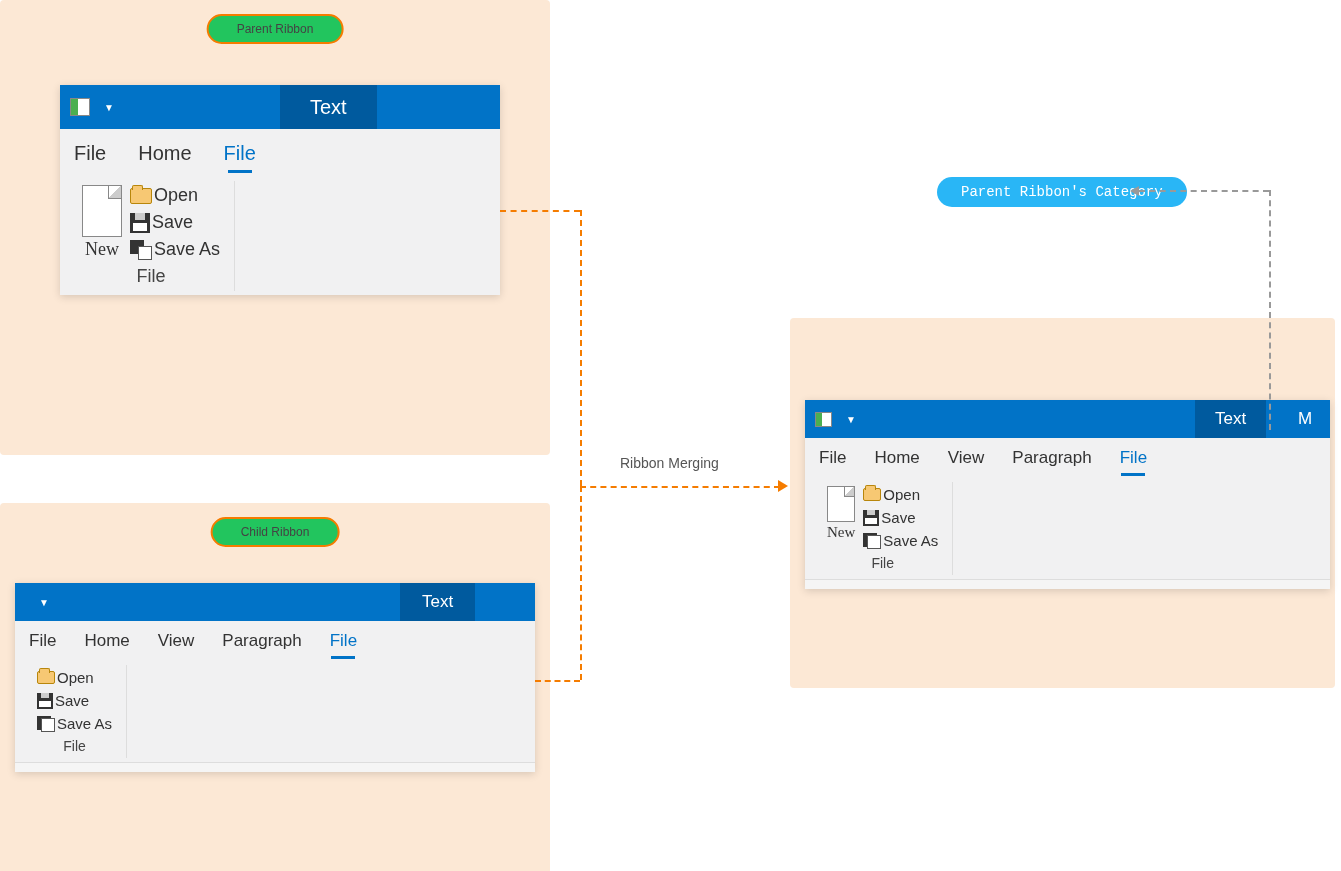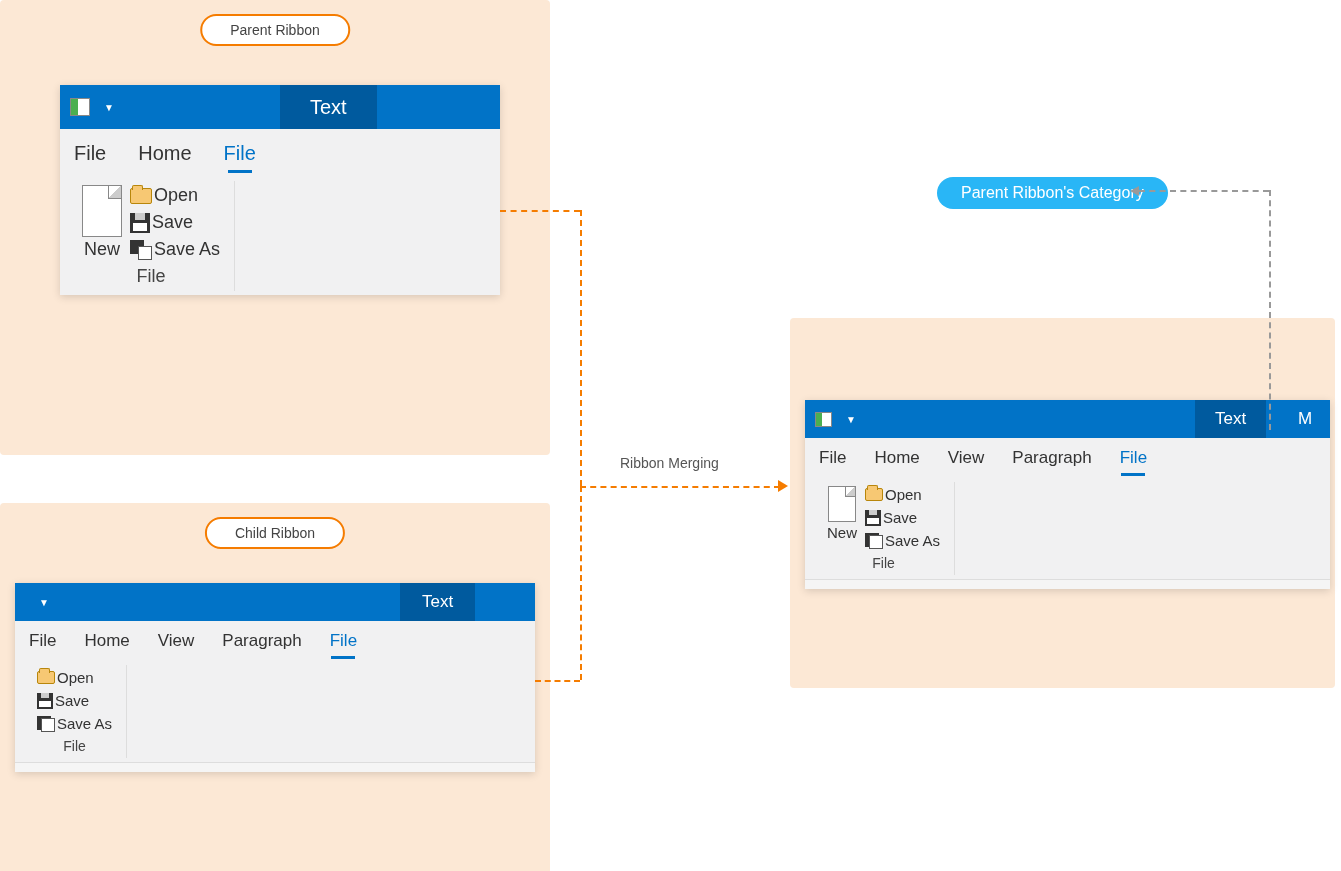--- a/index.html
+++ b/index.html
@@ -1,19 +1,19 @@
 <!DOCTYPE html>
 <html><head>
 <meta charset="utf-8">
 <style>
   * { box-sizing: border-box; margin: 0; padding: 0; }
   body { font-family: "Segoe UI", Arial, sans-serif; background: #fff; width: 1341px; height: 871px; position: relative; }
   
   .panel { position: absolute; background: #fce8d5; border-radius: 4px; }
-  .panel-label { position: absolute; background: #ffffff; border: 2px solid #f57c00; border-radius: 20px; padding: 6px 28px; font-size: 14px; color: #444; left: 50%; transform: translateX(-50%); white-space: nowrap; }
+  .panel-label { position: absolute; background: #22c55e; border: 2px solid #f57c00; border-radius: 20px; padding: 6px 28px; font-size: 12px; color: #444; left: 50%; transform: translateX(-50%); white-space: nowrap; }
   
   .ribbon-window { position: absolute; background: #fff; box-shadow: 0 2px 8px rgba(0,0,0,0.15); }
   
   .title-bar { background: #0173c7; height: 44px; display: flex; align-items: center; position: relative; }
   .app-icon { width: 20px; height: 18px; margin-left: 10px; background: linear-gradient(to right, #4caf50 0%, #4caf50 40%, #fff 40%, #fff 100%); border: 1px solid #888; display: inline-block; }
   .dropdown-arrow { color: #fff; font-size: 10px; margin-left: 14px; cursor: pointer; }
   .title-text { color: #fff; font-size: 20px; position: absolute; background: #005a9e; height: 100%; display: flex; align-items: center; padding: 0 30px; }
   
   .tab-strip { background: #f1f1f2; display: flex; align-items: center; height: 48px; padding-left: 12px; gap: 28px; font-size: 20px; color: #333; }
   .tab-strip.small { font-size: 17px; height: 40px; gap: 24px; }
@@ -22,21 +22,21 @@
   .tab.active::after { content: ""; position: absolute; bottom: 0; left: 50%; transform: translateX(-50%); width: 24px; height: 3px; background: #0173c7; }
   
   .ribbon-content { background: #f1f1f2; display: flex; padding: 4px 0 4px 8px; }
   .ribbon-group { display: flex; flex-direction: column; align-items: center; border-right: 1px solid #ddd; padding: 4px 14px; }
   .group-row { display: flex; align-items: flex-start; gap: 8px; }
   .big-button { display: flex; flex-direction: column; align-items: center; gap: 2px; cursor: pointer; }
   .doc-icon { width: 40px; height: 52px; background: #fff; border: 1px solid #888; position: relative; }
   .doc-icon::before { content: ""; position: absolute; top: 0; right: 0; width: 12px; height: 12px; background: linear-gradient(135deg, #fff 0%, #fff 50%, #ccc 50%, #ccc 100%); border-left: 1px solid #888; border-bottom: 1px solid #888; }
   .doc-icon.small { width: 28px; height: 36px; }
   .doc-icon.small::before { width: 9px; height: 9px; }
-  .btn-label { font-size: 18px; color: #333; }
+  .btn-label { font-size: 18px; color: #333; font-family: Liberation Serif, serif; }
   .btn-label.small { font-size: 15px; }
   
   .small-buttons { display: flex; flex-direction: column; gap: 6px; }
   .small-button { display: flex; align-items: center; gap: 2px; cursor: pointer; font-size: 18px; color: #333; }
   .small-button.sm { font-size: 15px; }
   
   .folder-icon { width: 22px; height: 16px; background: #f7c873; border: 1px solid #b8860b; border-radius: 2px; position: relative; display: inline-block; }
   .folder-icon::before { content: ""; position: absolute; top: -4px; left: 1px; width: 9px; height: 4px; background: #f7c873; border: 1px solid #b8860b; border-bottom: none; border-radius: 2px 2px 0 0; }
   .folder-icon.sm { width: 18px; height: 13px; }
   
@@ -48,21 +48,21 @@
   .floppy-icon.sm::after { left: 2px; width: 12px; height: 6px; }
   
   .saveas-icon { width: 22px; height: 20px; position: relative; display: inline-block; }
   .saveas-icon::before { content: ""; position: absolute; top: 0; left: 0; width: 14px; height: 14px; background: #333; }
   .saveas-icon::after { content: ""; position: absolute; bottom: 0; right: 0; width: 12px; height: 12px; background: #fff; border: 1px solid #555; }
   .saveas-icon.sm { width: 18px; height: 16px; }
   
   .group-caption { font-size: 18px; color: #444; margin-top: 6px; text-align: center; }
   .group-caption.small { font-size: 14px; }
   
-  .callout-pill { position: absolute; background: #29b6f6; color: #fff; border-radius: 16px; padding: 7px 24px; font-size: 16px; }
+  .callout-pill { position: absolute; background: #29b6f6; color: #fff; border-radius: 16px; padding: 7px 24px; font-size: 14px; font-family: Liberation Mono, monospace; }
   
   .center-label { position: absolute; font-size: 14px; color: #555; }
   
   .dash-line { position: absolute; border: none; }
   .dash-h { border-top: 2px dashed #f57c00; height: 0; }
   .dash-v { border-left: 2px dashed #f57c00; width: 0; }
   .dash-h-gray { border-top: 2px dashed #999; height: 0; }
   .dash-v-gray { border-left: 2px dashed #999; width: 0; }
   
   .arrow-right { position: absolute; width: 0; height: 0; border-top: 6px solid transparent; border-bottom: 6px solid transparent; border-left: 10px solid #f57c00; }

